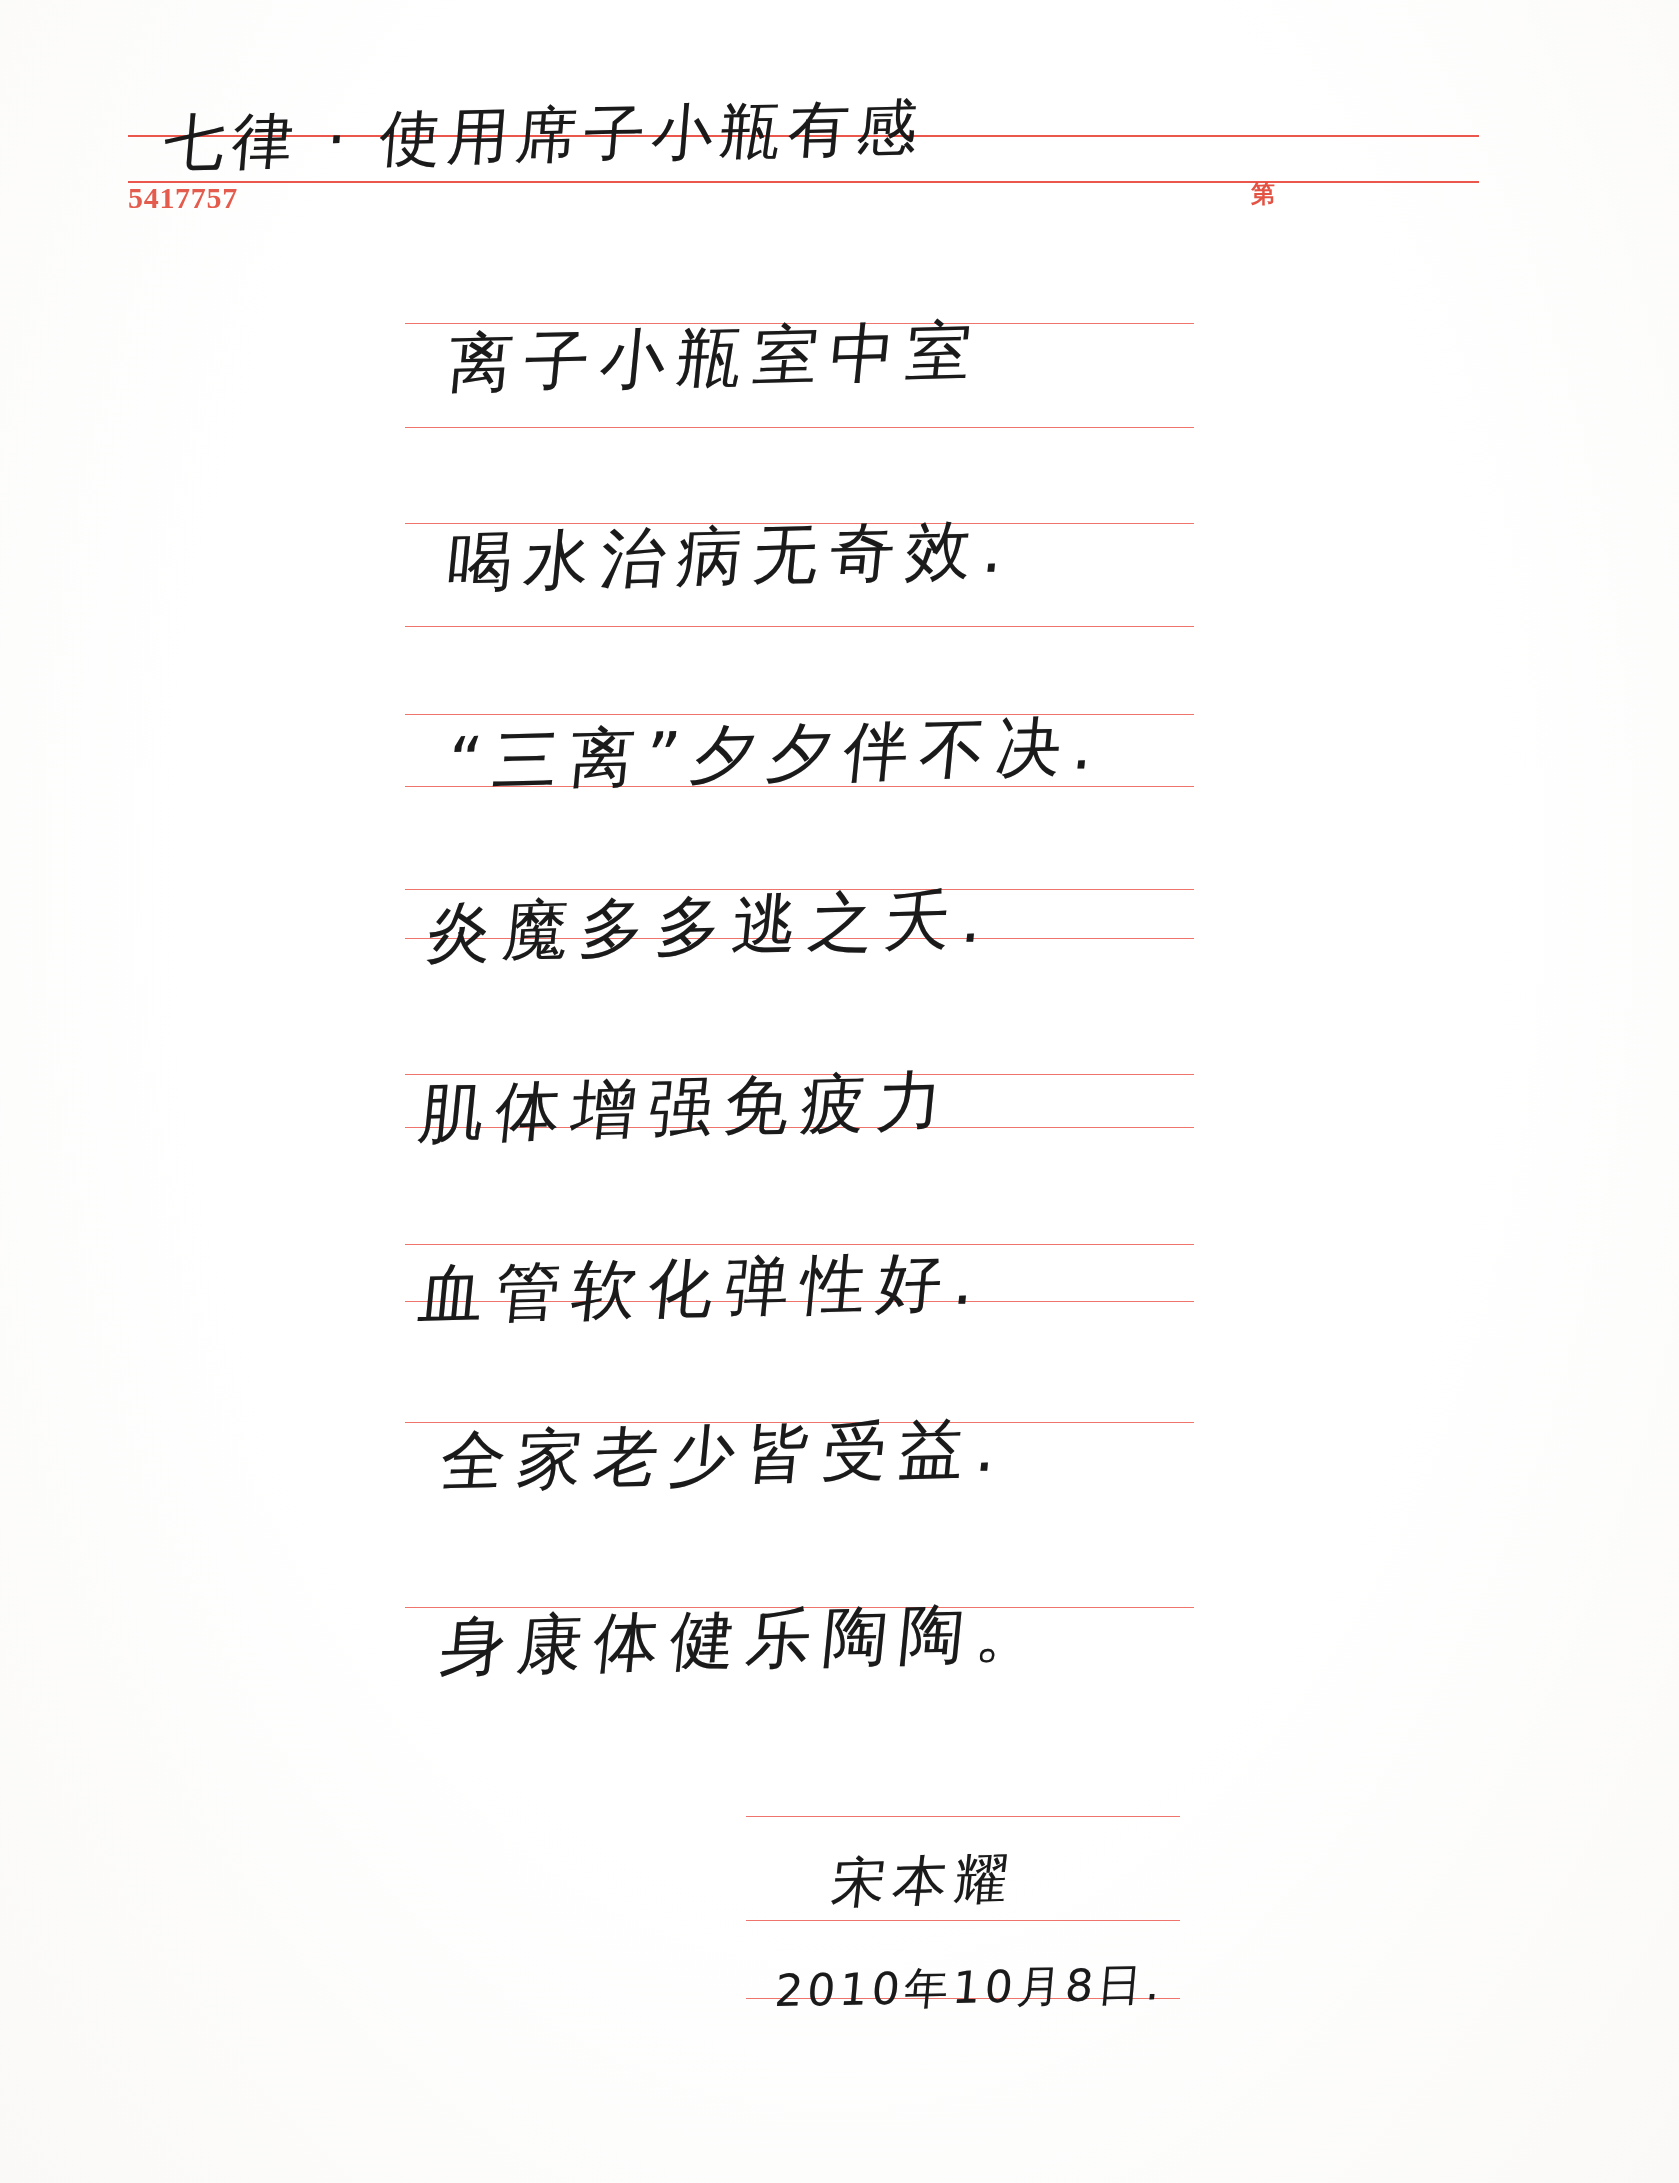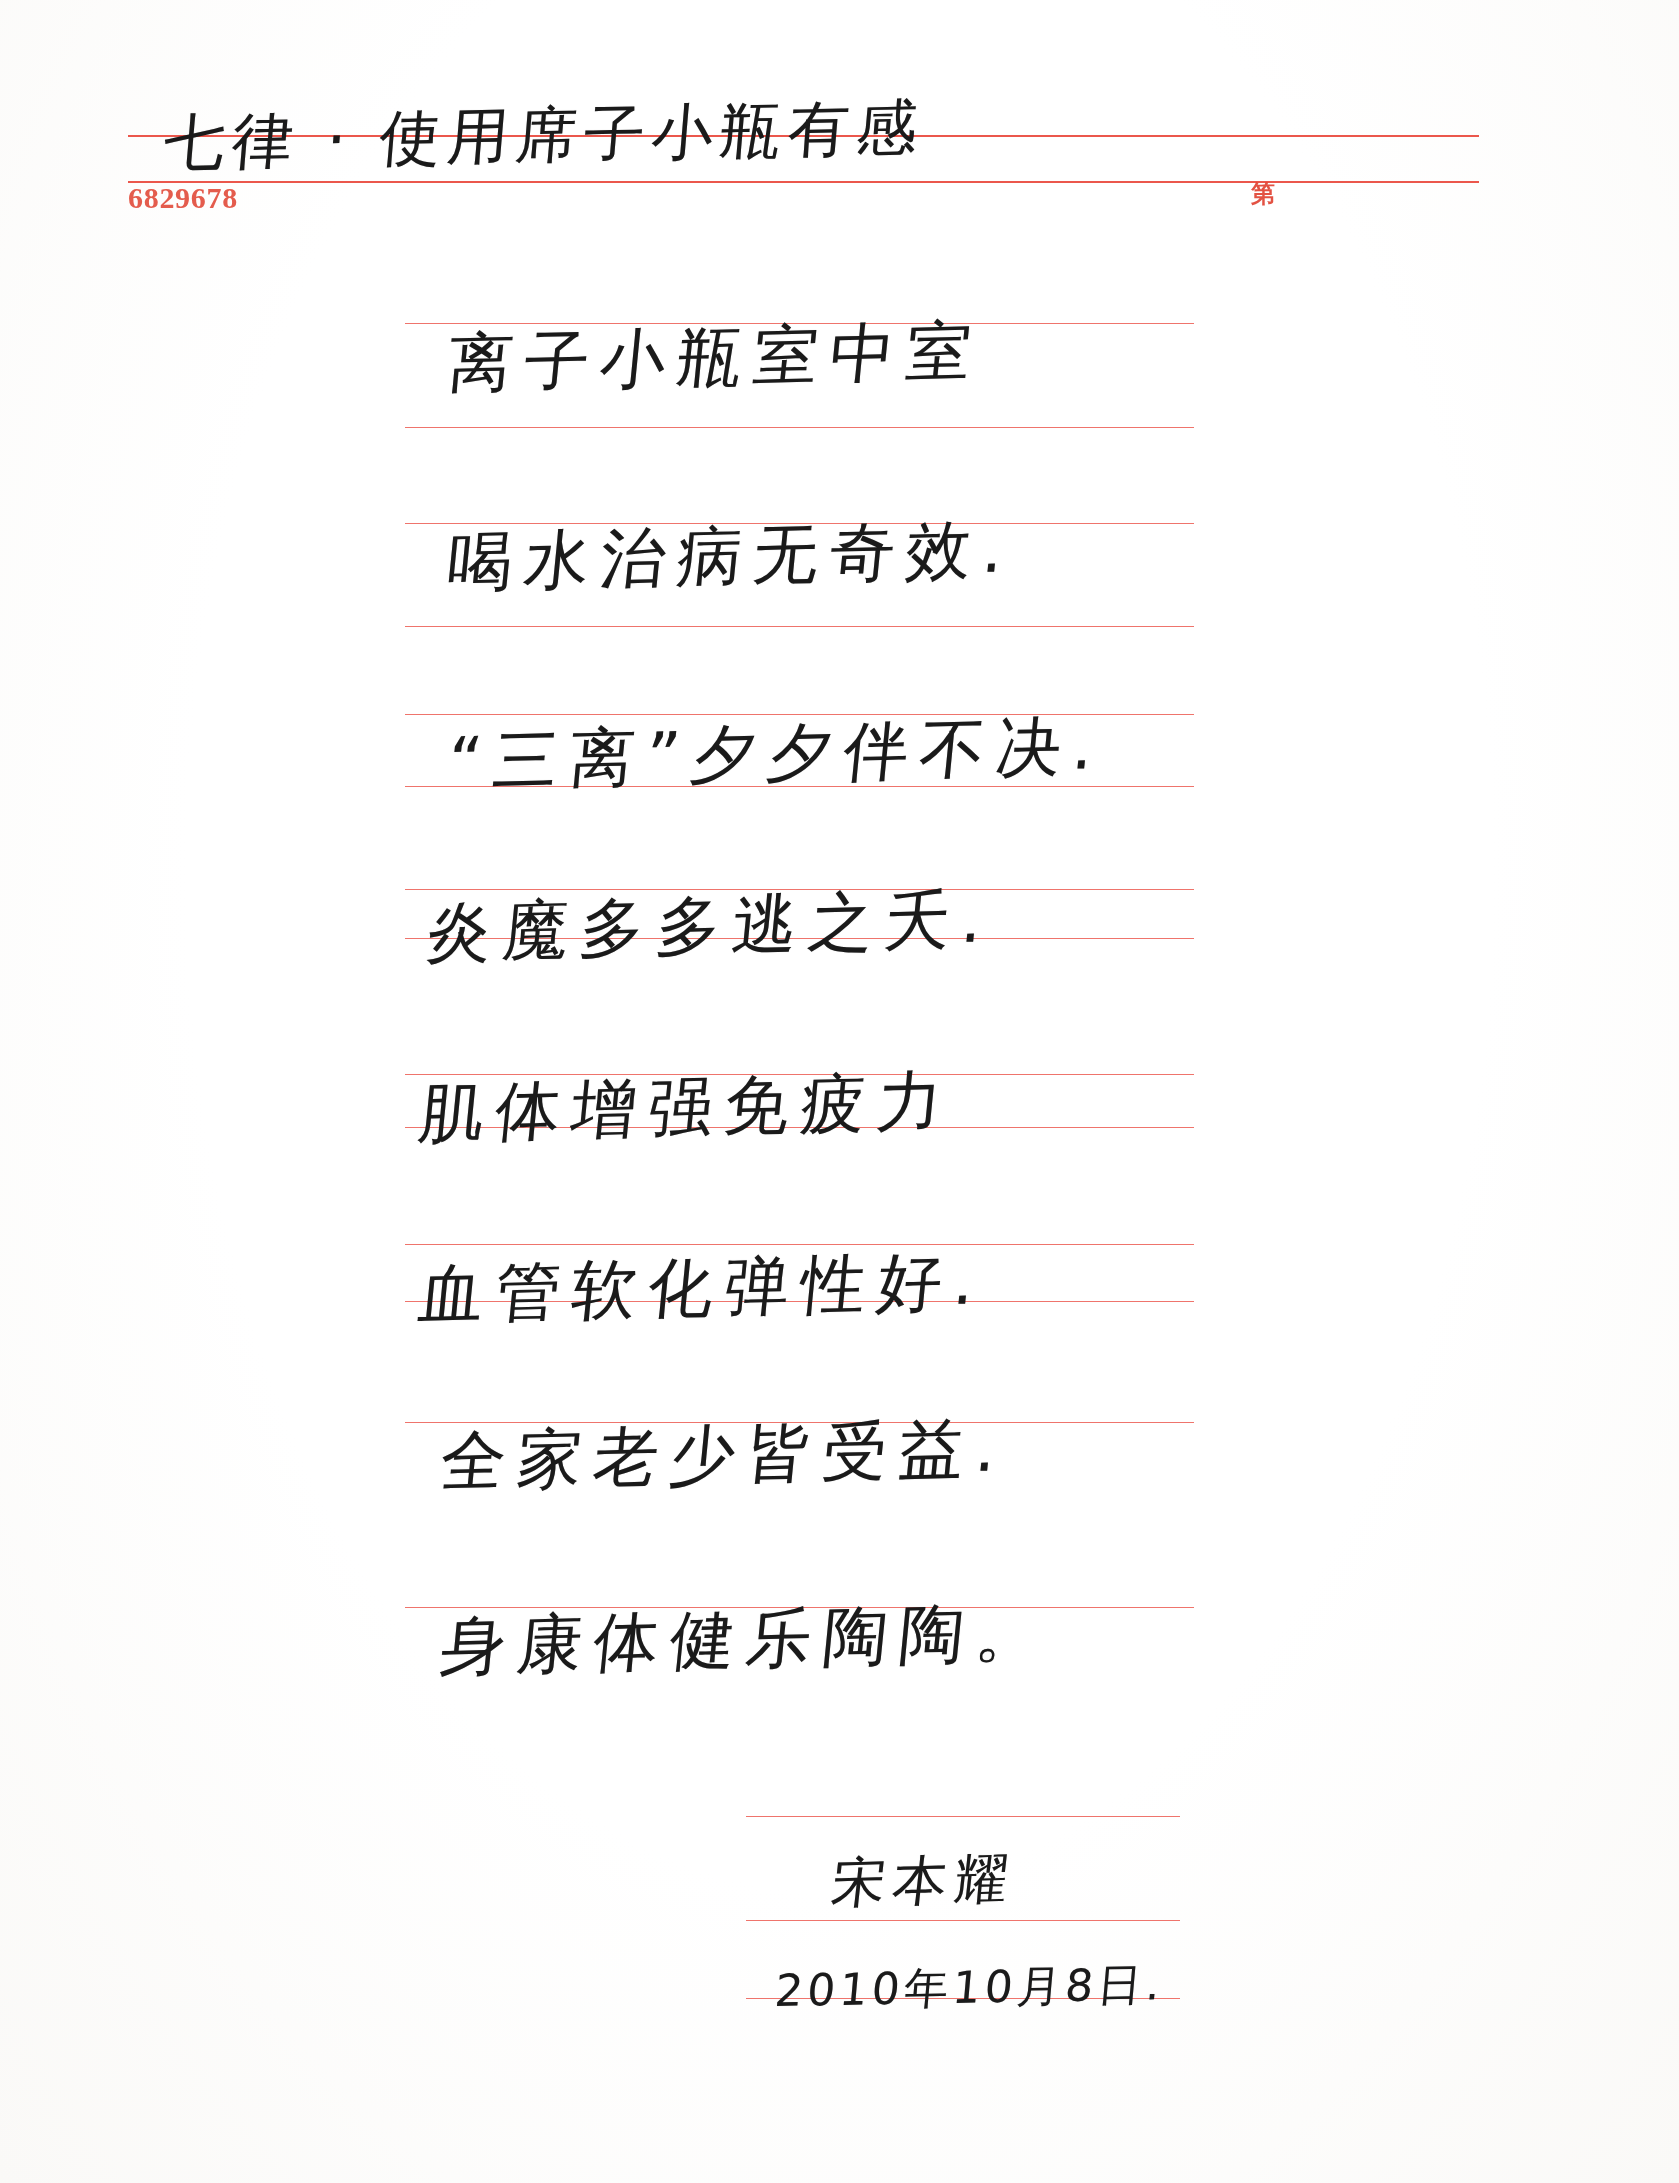--- a/index.html
+++ b/index.html
@@ -116,21 +116,21 @@
   <div class="rule thin" style="left:405px; top:1301px; width:789px;"></div>
 
   <div class="rule thin" style="left:405px; top:1422px; width:789px;"></div>
 
   <div class="rule thin" style="left:405px; top:1607px; width:789px;"></div>
 
   <div class="rule thin" style="left:746px; top:1816px; width:434px;"></div>
   <div class="rule thin" style="left:746px; top:1920px; width:434px;"></div>
   <div class="rule thin" style="left:746px; top:1998px; width:434px;"></div>
 
-  <div class="serial" style="left:128px; top:181px;">6829678</div>
+  <div class="serial" style="left:128px; top:181px;">5417757</div>
   <div class="corner-mark" style="left:1251px; top:178px;">第</div>
 
   <div class="hw title ink-soft" style="left:164px; top:103px;">七律 · 使用席子小瓶有感</div>
 
   <div class="hw line ink-soft" style="left:448px; top:320px;">离子小瓶室中室</div>
   <div class="hw line ink-soft" style="left:448px; top:519px;">喝水治病无奇效.</div>
   <div class="hw line ink-soft" style="left:448px; top:718px;">“三离”夕夕伴不决.</div>
   <div class="hw line ink-soft" style="left:427px; top:889px;">炎魔多多逃之夭.</div>
   <div class="hw line ink-soft" style="left:419px; top:1070px;">肌体增强免疲力</div>
   <div class="hw line ink-soft" style="left:419px; top:1251px;">血管软化弹性好.</div>

